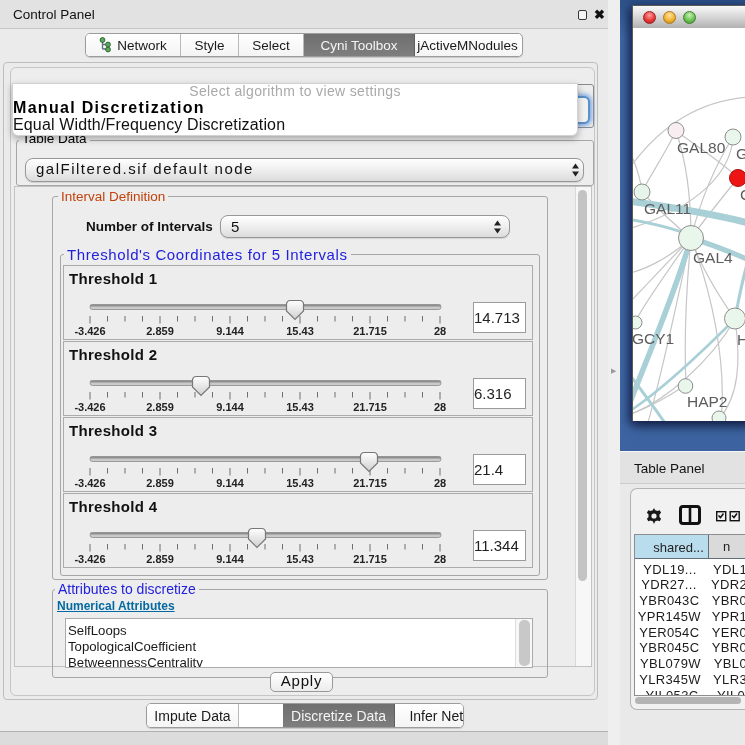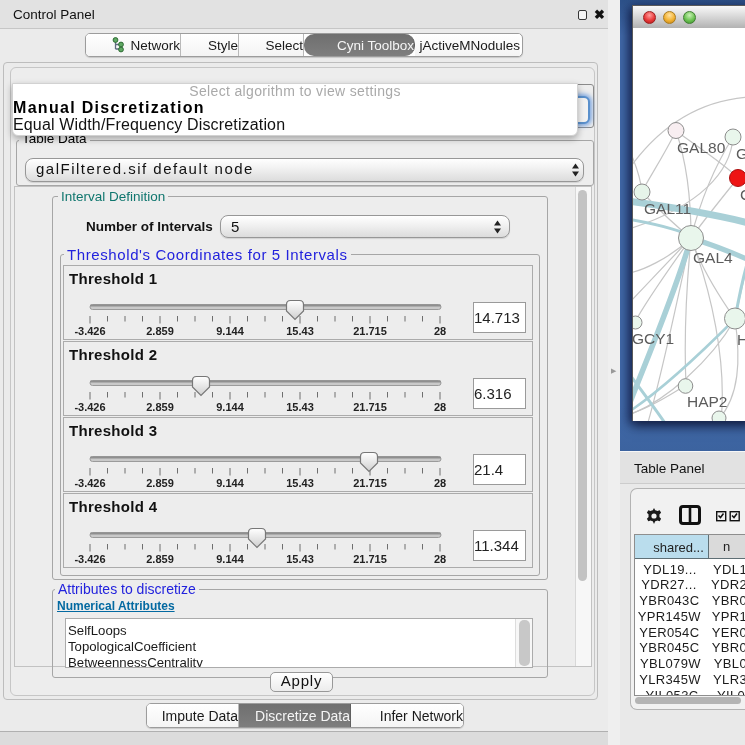--- a/index.html
+++ b/index.html
@@ -5,21 +5,21 @@
 html,body{margin:0;padding:0;}
 body{width:745px;height:745px;overflow:hidden;background:#dcdcdc;font-family:"Liberation Sans",sans-serif;}
 #root{position:absolute;top:0;left:0;width:745px;height:745px;}
 .abs{position:absolute;}
 .grp{position:absolute;border:1px solid #a6a6a6;border-radius:3px;}
 .glabel{position:absolute;background:#ededed;padding:0 3px;font-size:13.5px;line-height:14px;}
 .combo{position:absolute;border:1px solid #979797;border-radius:8px;background:linear-gradient(#ffffff,#f2f2f2 40%,#dcdcdc);box-shadow:0 1px 1px rgba(0,0,0,0.12);}
 .combo .ctext{position:absolute;left:10px;top:0.5px;font-size:15px;letter-spacing:1.5px;color:#111;}
 
 .seg{position:absolute;display:flex;height:22px;background:#fff;border:1px solid #9c9c9c;border-radius:5px;box-shadow:0 1px 1px rgba(0,0,0,0.15);overflow:hidden;}
-.seg .s{font-size:13.5px;color:#1a1a1a;display:flex;align-items:center;justify-content:flex-end;border-right:1px solid #b9b9b9;background:linear-gradient(#ffffff,#f4f4f4);box-sizing:border-box;flex:none;}
+.seg .s{font-size:13.5px;color:#1a1a1a;display:flex;align-items:center;justify-content:center;border-right:1px solid #b9b9b9;background:linear-gradient(#ffffff,#f4f4f4);box-sizing:border-box;flex:none;}
 .seg .s:last-child{border-right:none;}
 .seg .sel{background:linear-gradient(#6f6f6f,#7e7e7e);color:#f5f5f5;border-right:1px solid #5f5f5f;}
 .trow{position:absolute;left:63px;width:470px;height:75px;border:1px solid #ababab;background:#ededed;box-sizing:border-box;}
 .trow .tt{position:absolute;left:5px;top:4px;font-weight:bold;font-size:15px;color:#111;letter-spacing:0.3px;}
 .tval{position:absolute;left:409px;top:36px;width:53px;height:31px;background:#fff;border:1px solid #9a9a9a;box-sizing:border-box;font-size:15px;color:#222;text-align:right;line-height:29px;padding-right:22px;}
 </style>
 </head>
 <body>
 <div id="root">
 
@@ -35,21 +35,21 @@
     <div class="s" style="width:95px;">
       <svg width="13" height="16" viewBox="0 0 13 16" style="margin-right:5px;">
         <path d="M3.5 4 V 12 M3.5 7.5 H 8 M3.5 12 H 8" fill="none" stroke="#5f6b80" stroke-width="1.3"></path>
         <circle cx="3.5" cy="3" r="2.4" fill="#5fa863" stroke="#2d6b33" stroke-width="1"></circle>
         <circle cx="9" cy="7.5" r="2.4" fill="#5fa863" stroke="#2d6b33" stroke-width="1"></circle>
         <circle cx="9" cy="12.5" r="2.4" fill="#5fa863" stroke="#2d6b33" stroke-width="1"></circle>
       </svg>
       Network</div>
     <div class="s" style="width:58px;">Style</div>
     <div class="s" style="width:65px;">Select</div>
-    <div class="s sel" style="width:111px;border-radius:10px;">Cyni Toolbox</div>
+    <div class="s sel" style="width:111px;">Cyni Toolbox</div>
     <div class="s" style="width:105px;">jActiveMNodules</div>
   </div>
 
   <div class="abs" style="left:3px;top:62px;width:595px;height:638px;border:1px solid #bdbdbd;border-radius:4px;box-sizing:border-box;background:#ebebeb;"></div>
 
   <div class="abs" style="left:10px;top:67px;width:585px;height:629px;border:1px solid #c6c6c6;border-radius:6px;box-sizing:border-box;background:#ededed;"></div>
 
   <div class="grp" style="left:14px;top:84px;width:578px;height:42px;border-color:#8a8a8a;"></div>
 
   <div class="abs" style="left:25px;top:96px;width:561px;height:24px;border:2px solid #5a90cc;border-radius:6px;background:#f2f2f2;box-shadow:0 0 4px 2px rgba(100,150,220,0.8);"></div>
@@ -63,21 +63,21 @@
           <path d="M4.5 13.5 L8 8.5 H1 Z" fill="#222"></path>
         </svg>
   </div>
 
   <div class="abs" style="left:14px;top:186px;width:578px;height:481px;border:1px solid #c2c2c2;box-sizing:border-box;background:#ededed;"></div>
 
   <div class="abs" style="left:575px;top:187px;width:16px;height:479px;background:#f7f7f7;border-left:1px solid #d8d8d8;box-sizing:border-box;"></div>
   <div class="abs" style="left:578px;top:190px;width:9px;height:391px;background:#c3c3c3;border-radius:5px;"></div>
 
   <div class="grp" style="left:52px;top:196px;width:494px;height:382px;"></div>
-  <div class="glabel" style="left:58px;top:190px;color:#0f766e;">Interval Definition</div>
+  <div class="glabel" style="left:58px;top:190px;color:#c2410c;">Interval Definition</div>
 
   <div class="abs" style="left:86px;top:219px;font-weight:bold;font-size:13.5px;color:#111;">Number of Intervals</div>
   <div class="combo" style="left:220px;top:215px;width:288px;height:21px;">
     <div class="ctext" style="top:2px;">5</div>
     <svg style="position:absolute;left:272px;top:3.5px;" width="9" height="14" viewBox="0 0 9 14">
           <path d="M4.5 0.5 L8 5.5 H1 Z" fill="#222"></path>
           <path d="M4.5 13.5 L8 8.5 H1 Z" fill="#222"></path>
         </svg>
   </div>
 
@@ -109,21 +109,21 @@
     <div style="position:absolute;left:2px;top:20px;font-size:13.2px;color:#1a1a1a;">TopologicalCoefficient</div>
     <div style="position:absolute;left:2px;top:36px;font-size:13.2px;color:#1a1a1a;">BetweennessCentrality</div>
     <div style="position:absolute;right:0;top:0;width:16px;height:50px;background:#f7f7f7;border-left:1px solid #ddd;"></div>
     <div style="position:absolute;right:2.5px;top:1px;width:11px;height:46px;background:#c8c8c8;border-radius:5px;"></div>
   </div>
 
   <div class="abs" style="left:270px;top:672px;width:63px;height:20px;border:1px solid #989898;border-radius:5px;background:linear-gradient(#ffffff,#ececec);box-sizing:border-box;text-align:center;font-size:15px;letter-spacing:0.8px;line-height:16.5px;color:#111;">Apply</div>
 
   <div class="seg" style="left:146px;top:703px;width:316px;height:23px;">
     <div class="s" style="width:92px;font-size:14px;">Impute Data</div>
-    <div class="s sel" style="width:112px;font-size:14px;">Discretize Data</div>
+    <div class="s sel" style="width:112px;font-size:14px;margin-left:44px;">Discretize Data</div>
     <div class="s" style="width:112px;font-size:14px;">Infer Network</div>
   </div>
 </div>
 
 <div class="abs" style="left:608px;top:0;width:12px;height:745px;background:#efefef;"></div>
 <div class="abs" style="left:611px;top:367px;width:5px;height:7px;color:#9a9a9a;font-size:7px;line-height:7px;">▶</div>
 
 <div class="abs" style="left:620px;top:0;width:125px;height:451px;background:linear-gradient(#2d5189,#4068a8 8%,#4068a8 90%,#3c639f);overflow:hidden;">
 
   <div class="abs" style="left:12px;top:5px;width:120px;height:414px;border:1px solid #5a5a5a;background:#fff;box-shadow:0 5px 11px rgba(0,0,25,0.6),-4px 2px 9px rgba(0,0,40,0.4);">

